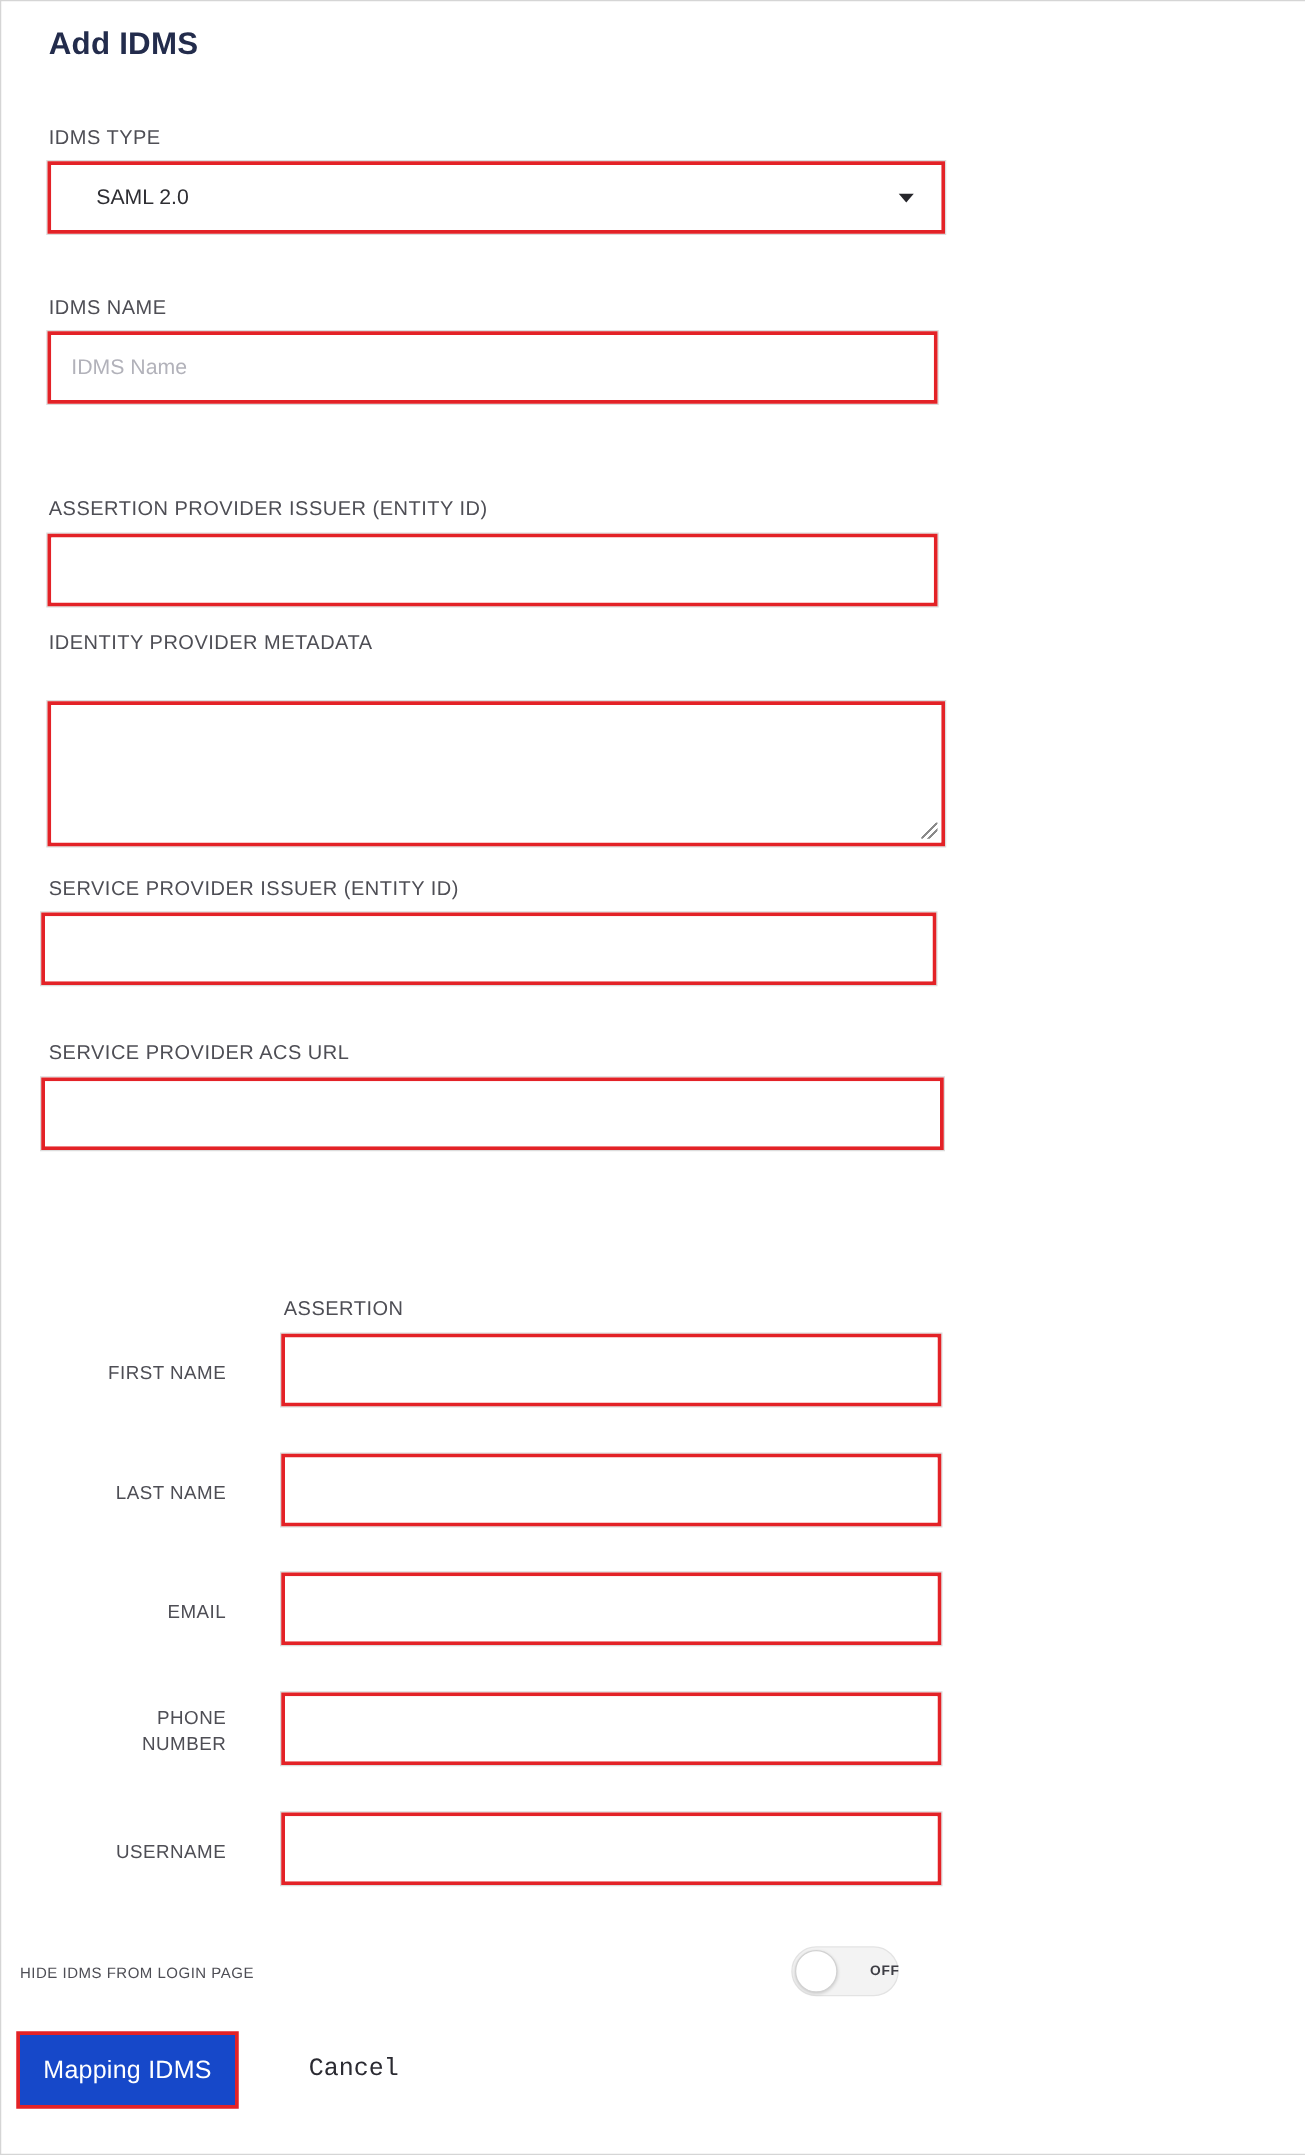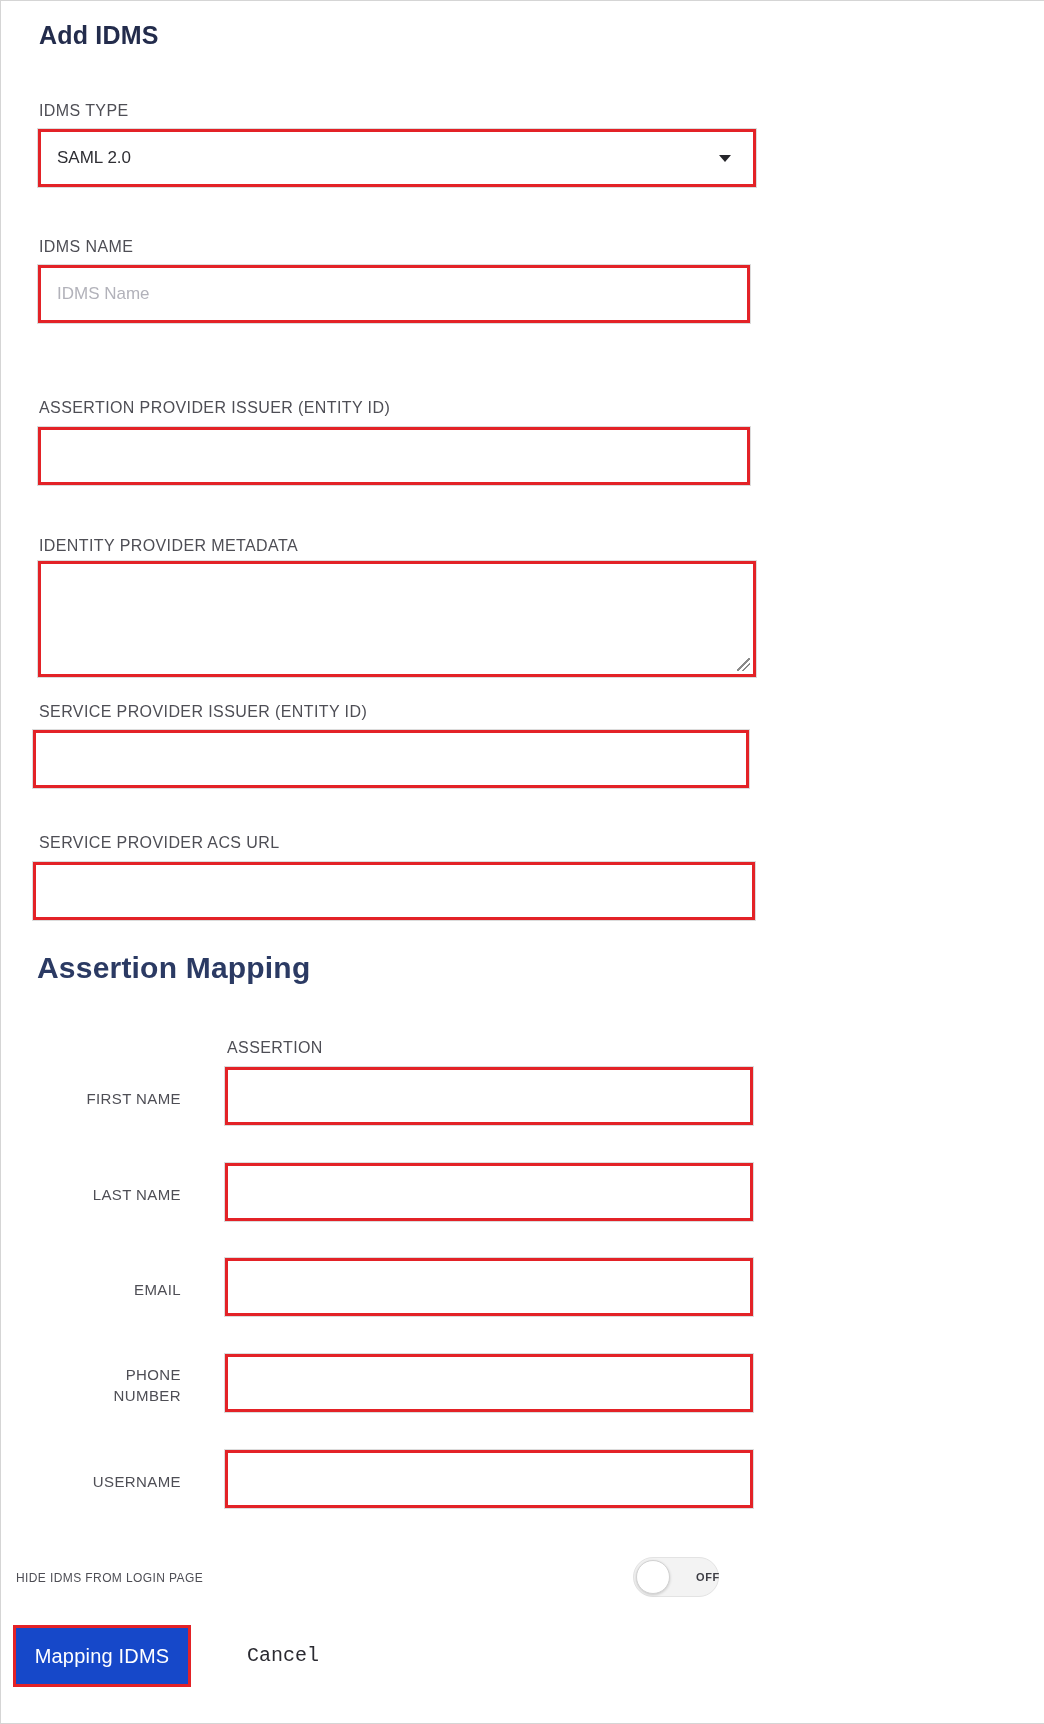--- a/index.html
+++ b/index.html
@@ -38,21 +38,21 @@
     font-size:16px;color:var(--label-gray);letter-spacing:.4px;
   }
   .red-frame{
     border:3px solid var(--annotation-red);
     box-shadow:0 0 0 1px #dcdcdc;
     background:#fff;
   }
   .select-box{
     width:100%;height:100%;
     display:flex;align-items:center;justify-content:space-between;
-    padding:0 22px 0 16px;
+    padding:0 22px 0 36px;
     font-size:17px;color:#2e2e33;
     cursor:pointer;background:#fff;
   }
   .caret{
     width:0;height:0;
     border-left:6px solid transparent;
     border-right:6px solid transparent;
     border-top:7px solid #26262b;
   }
   .text-input{
@@ -132,37 +132,36 @@
   <div class="abs field-label" style="left:38px;top:237px;">IDMS NAME</div>
   <div class="abs red-frame" style="left:37px;top:264px;width:712px;height:58px;">
     <input class="text-input" type="text" placeholder="IDMS Name" style="">
   </div>
 
   <div class="abs field-label" style="left:38px;top:398px;">ASSERTION PROVIDER ISSUER (ENTITY ID)</div>
   <div class="abs red-frame" style="left:37px;top:426px;width:712px;height:58px;">
     <input class="text-input" type="text" value="" style="">
   </div>
 
-  <div class="abs field-label" style="left:38px;top:536px;">IDENTITY PROVIDER METADATA</div>
+  <div class="abs field-label" style="left:38px;top:505px;">IDENTITY PROVIDER METADATA</div>
   <div class="abs red-frame" style="left:37px;top:560px;width:718px;height:116px;">
     <textarea class="textarea-input" style=""></textarea>
     <div class="resize-handle"></div>
   </div>
 
   <div class="abs field-label" style="left:38px;top:702px;">SERVICE PROVIDER ISSUER (ENTITY ID)</div>
   <div class="abs red-frame" style="left:32px;top:729px;width:716px;height:58px;">
     <input class="text-input" type="text" value="" style="">
   </div>
 
   <div class="abs field-label" style="left:38px;top:833px;">SERVICE PROVIDER ACS URL</div>
   <div class="abs red-frame" style="left:32px;top:861px;width:722px;height:58px;">
     <input class="text-input" type="text" value="" style="">
   </div>
 
-  <div class="abs section-title" style="left:36px;top:950px;">Assertion Mapping</div>
 
   <div class="abs field-label" style="left:226px;top:1038px;">ASSERTION</div>
 
   <div class="abs row-label" style="left:60px;top:1087px;">FIRST NAME</div>
   <div class="abs red-frame" style="left:224px;top:1066px;width:528px;height:58px;">
     <input class="text-input" type="text" value="" style="">
   </div>
 
   <div class="abs row-label" style="left:60px;top:1183px;">LAST NAME</div>
   <div class="abs red-frame" style="left:224px;top:1162px;width:528px;height:58px;">

